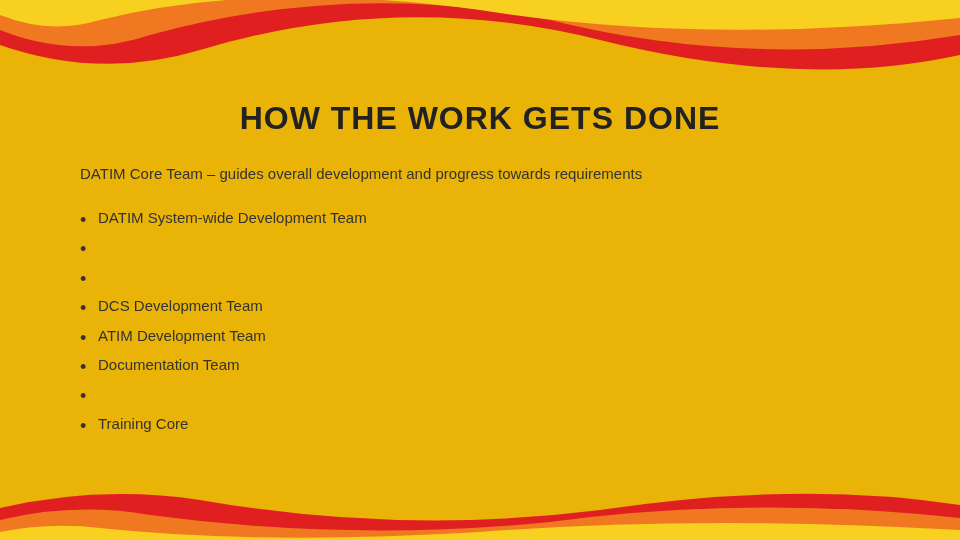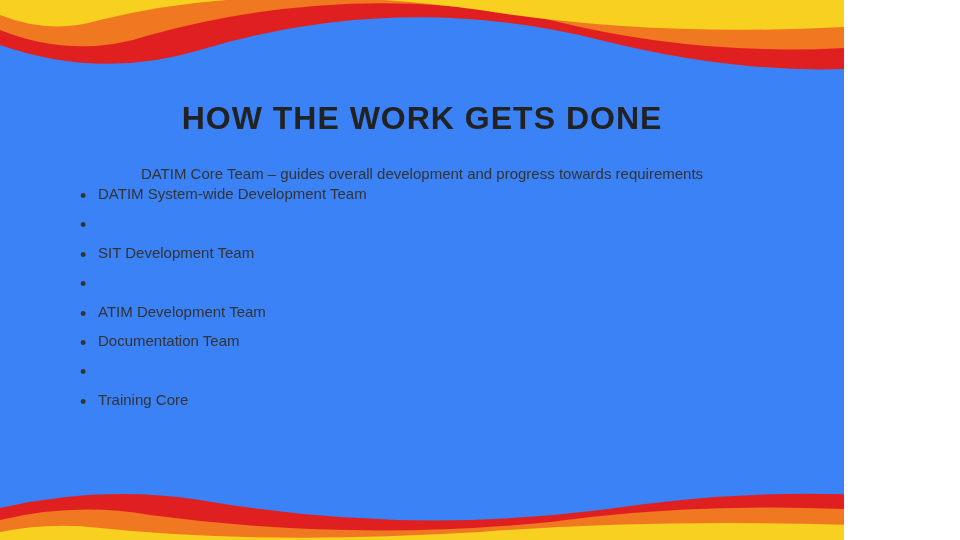--- a/index.html
+++ b/index.html
@@ -11,24 +11,24 @@
     body {
       width: 960px;
       height: 540px;
       overflow: hidden;
       font-family: 'Arial', sans-serif;
       background: #fff;
       position: relative;
     }
 
     .slide-container {
-      width: 844px;
+      width: 960px;
       height: 540px;
       position: relative;
-      background: #3b82f6;
+      background: #eab308;
     }
 
     
     .top-decoration {
       position: absolute;
       top: 0;
       left: 0;
       width: 100%;
       height: 90px;
       overflow: hidden;
@@ -56,22 +56,21 @@
       color: #222;
       text-align: center;
       margin-bottom: 28px;
       letter-spacing: 1px;
       text-transform: uppercase;
     }
 
     .intro-text {
       font-size: 15px;
       color: #333;
-      margin-bottom: 0;
-      text-align: center;
+      margin-bottom: 24px;
     }
 
     .bullet-list {
       list-style: none;
       padding: 0;
     }
 
     .bullet-list li {
       font-size: 15px;
       color: #333;
@@ -128,24 +127,24 @@
     <ul class="bullet-list">
     <li>
           <span class="bullet-dot">•</span>
           <span class="bullet-text">DATIM System-wide Development Team</span>
         </li>
         <li>
           <span class="bullet-dot">•</span>
         </li>
         <li>
           <span class="bullet-dot">•</span>
-          <span class="bullet-text">SIT Development Team</span>
         </li>
         <li>
           <span class="bullet-dot">•</span>
+          <span class="bullet-text">DCS Development Team</span>
         </li>
         <li>
           <span class="bullet-dot">•</span>
           <span class="bullet-text">ATIM Development Team</span>
         </li>
         <li>
           <span class="bullet-dot">•</span>
           <span class="bullet-text">Documentation Team</span>
         </li>
         <li>

